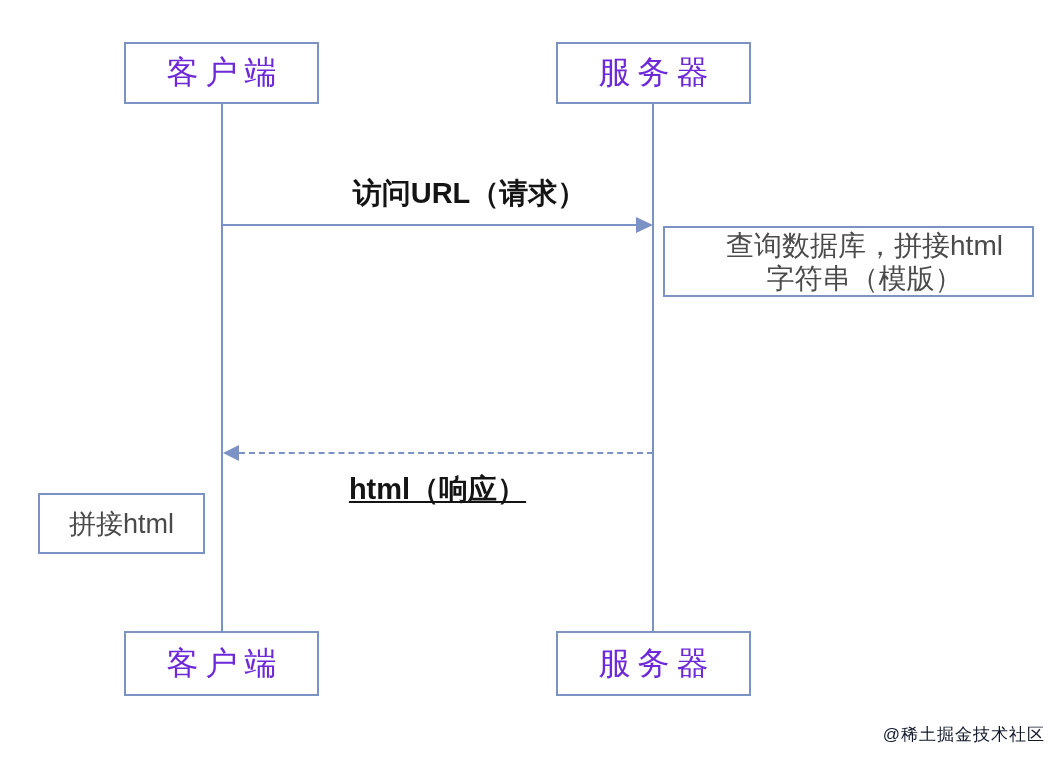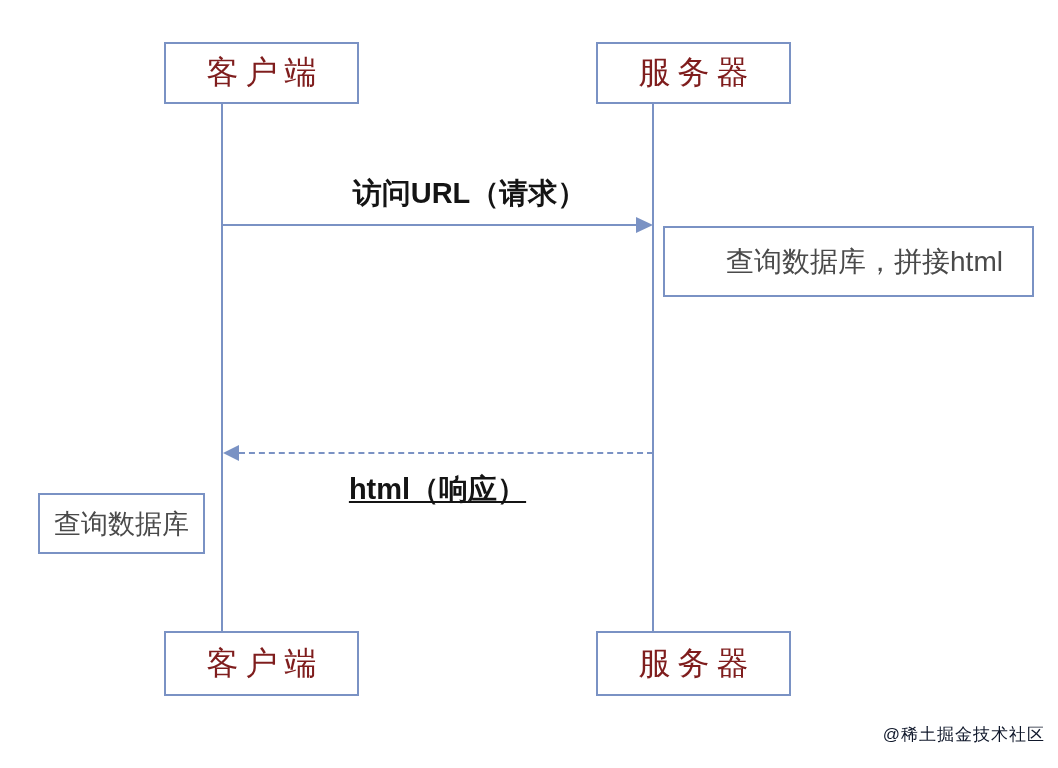--- a/index.html
+++ b/index.html
@@ -14,25 +14,24 @@
 
   
   .actor-box {
     position: absolute;
     border: 2px solid #7A92C4;
     background: #ffffff;
     display: flex;
     align-items: center;
     justify-content: center;
     font-size: 32px;
-    color: #7f1d1d;
+    color: #6d28d9;
     letter-spacing: 7px;
     text-indent: 7px;
     box-sizing: border-box;
-    margin-left: 40px;
   }
   #client-top  { left: 124px; top: 42px;  width: 195px; height: 62px; }
   #server-top  { left: 556px; top: 42px;  width: 195px; height: 62px; }
   #client-bottom { left: 124px; top: 631px; width: 195px; height: 65px; }
   #server-bottom { left: 556px; top: 631px; width: 195px; height: 65px; }
 
   
   .lifeline {
     position: absolute;
     width: 2px;
@@ -139,28 +138,29 @@
 
   <div class="lifeline" id="client-lifeline"></div>
   <div class="lifeline" id="server-lifeline"></div>
 
   <div class="msg-label" id="request-label">访问URL（请求）</div>
   <div class="request-line"></div>
   <div class="arrowhead-right"></div>
 
   <div class="note" id="server-note">
     <span>查询数据库，拼接html</span>
+    <span>字符串（模版）</span>
   </div>
 
   <div class="response-line"></div>
   <div class="arrowhead-left"></div>
   <div class="msg-label" id="response-label">html（响应）</div>
 
   <div class="note" id="client-note">
-    <span>查询数据库</span>
+    <span>拼接html</span>
   </div>
 
   <div class="actor-box" id="client-bottom">
     <span>客户端</span>
   </div>
   <div class="actor-box" id="server-bottom">
     <span>服务器</span>
   </div>
 
   <div class="watermark">@稀土掘金技术社区</div>

